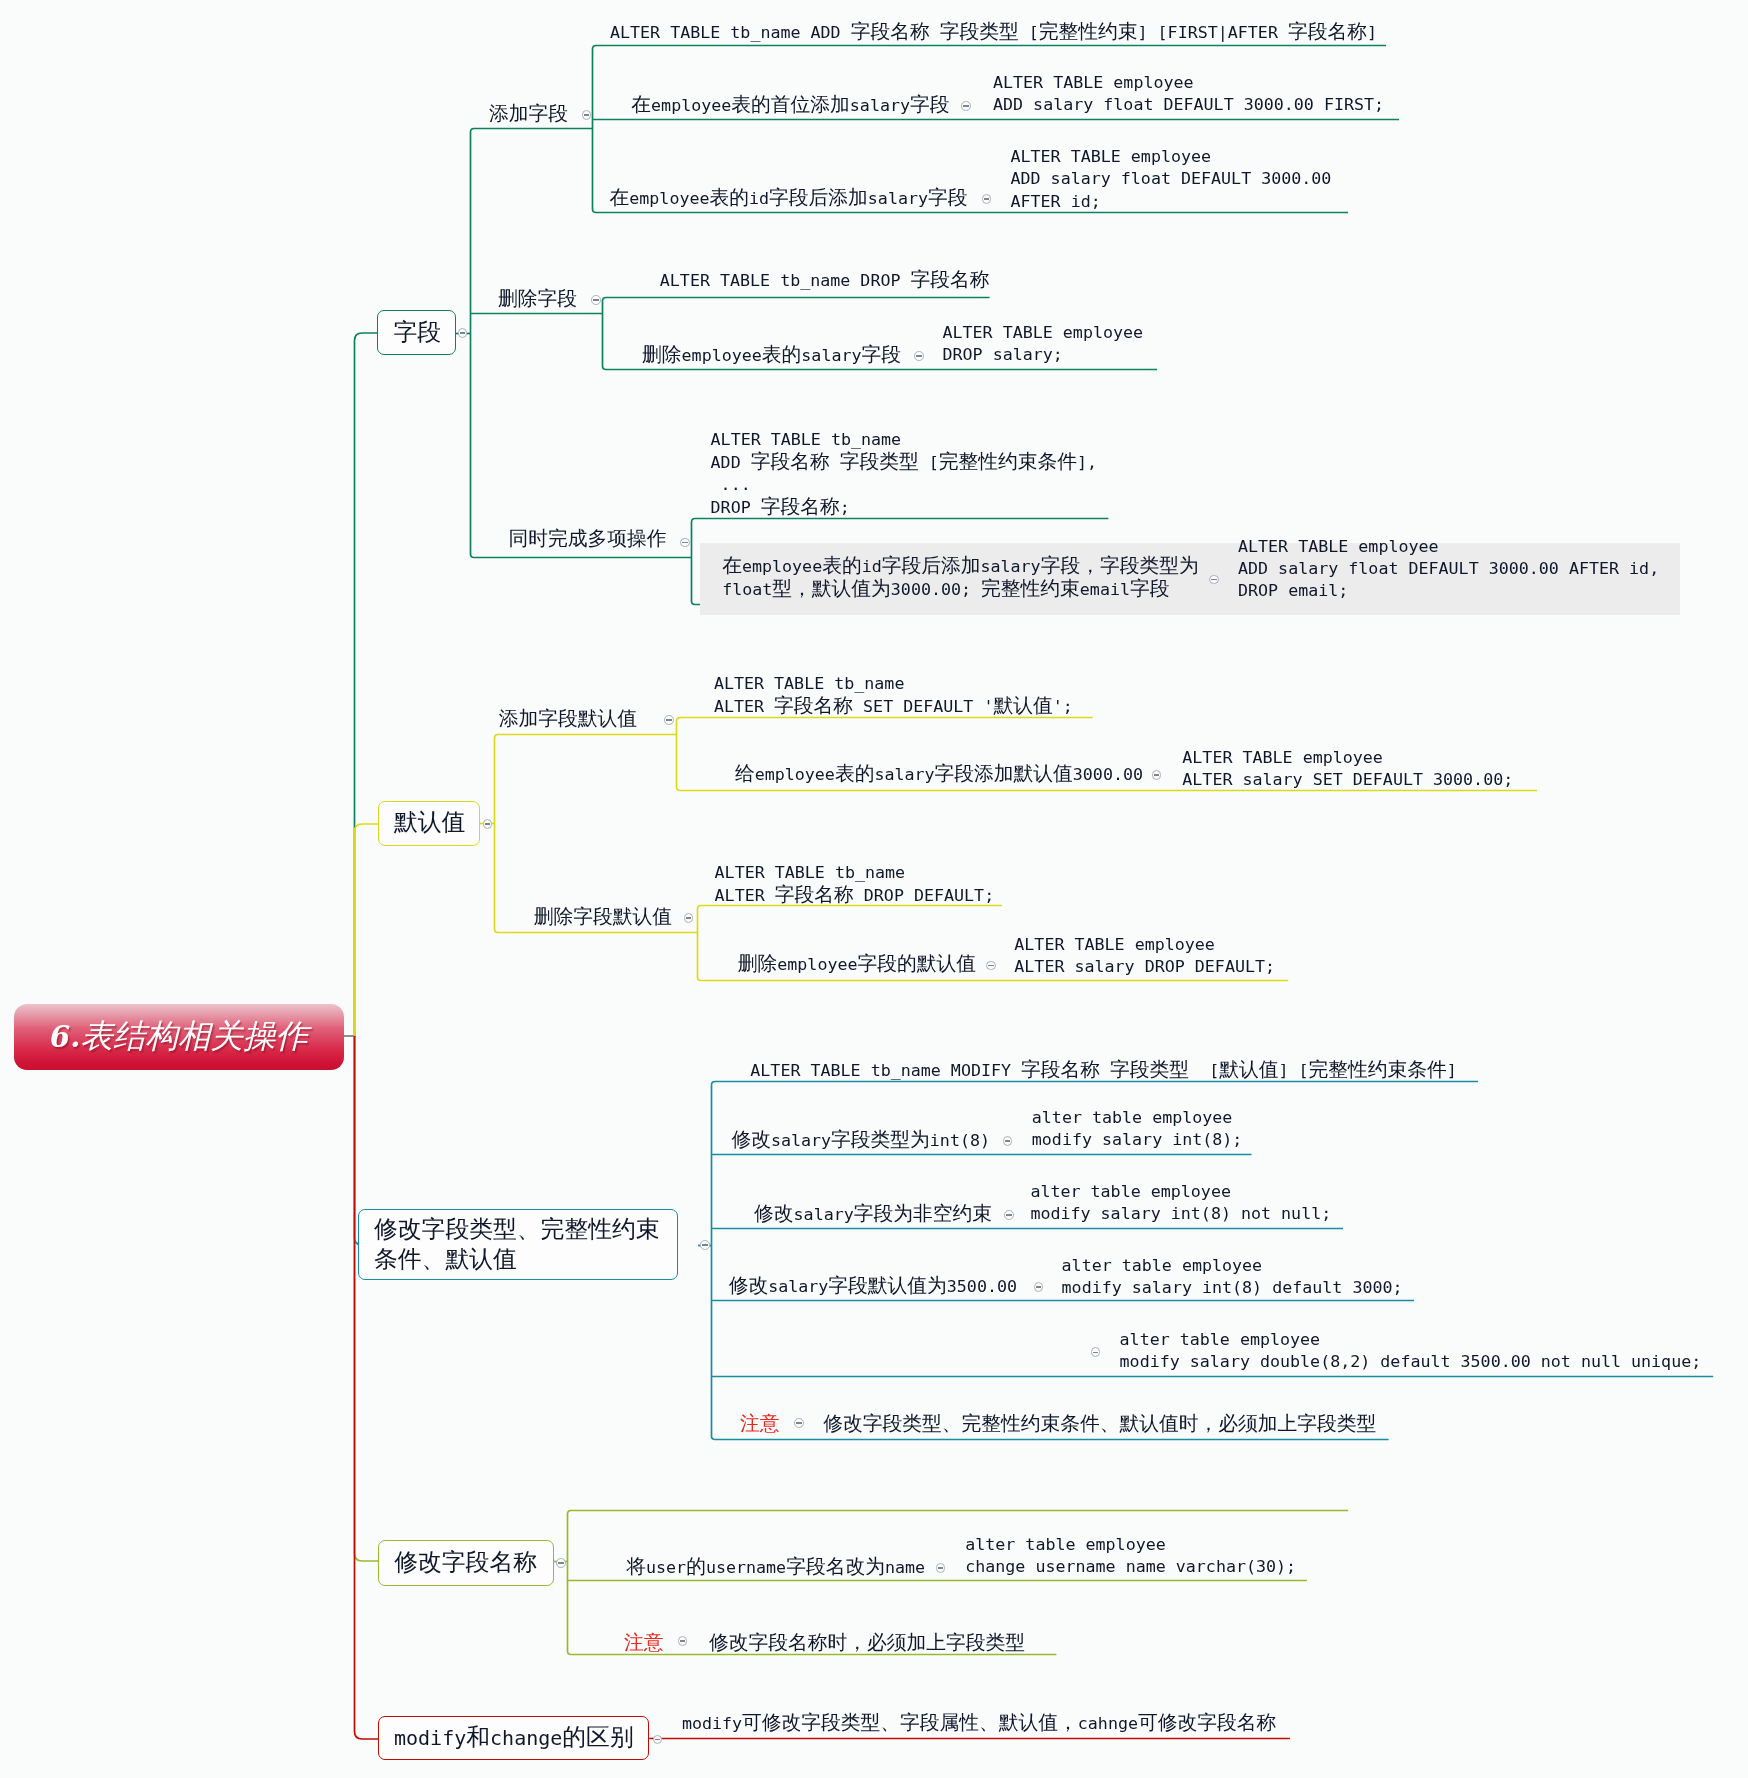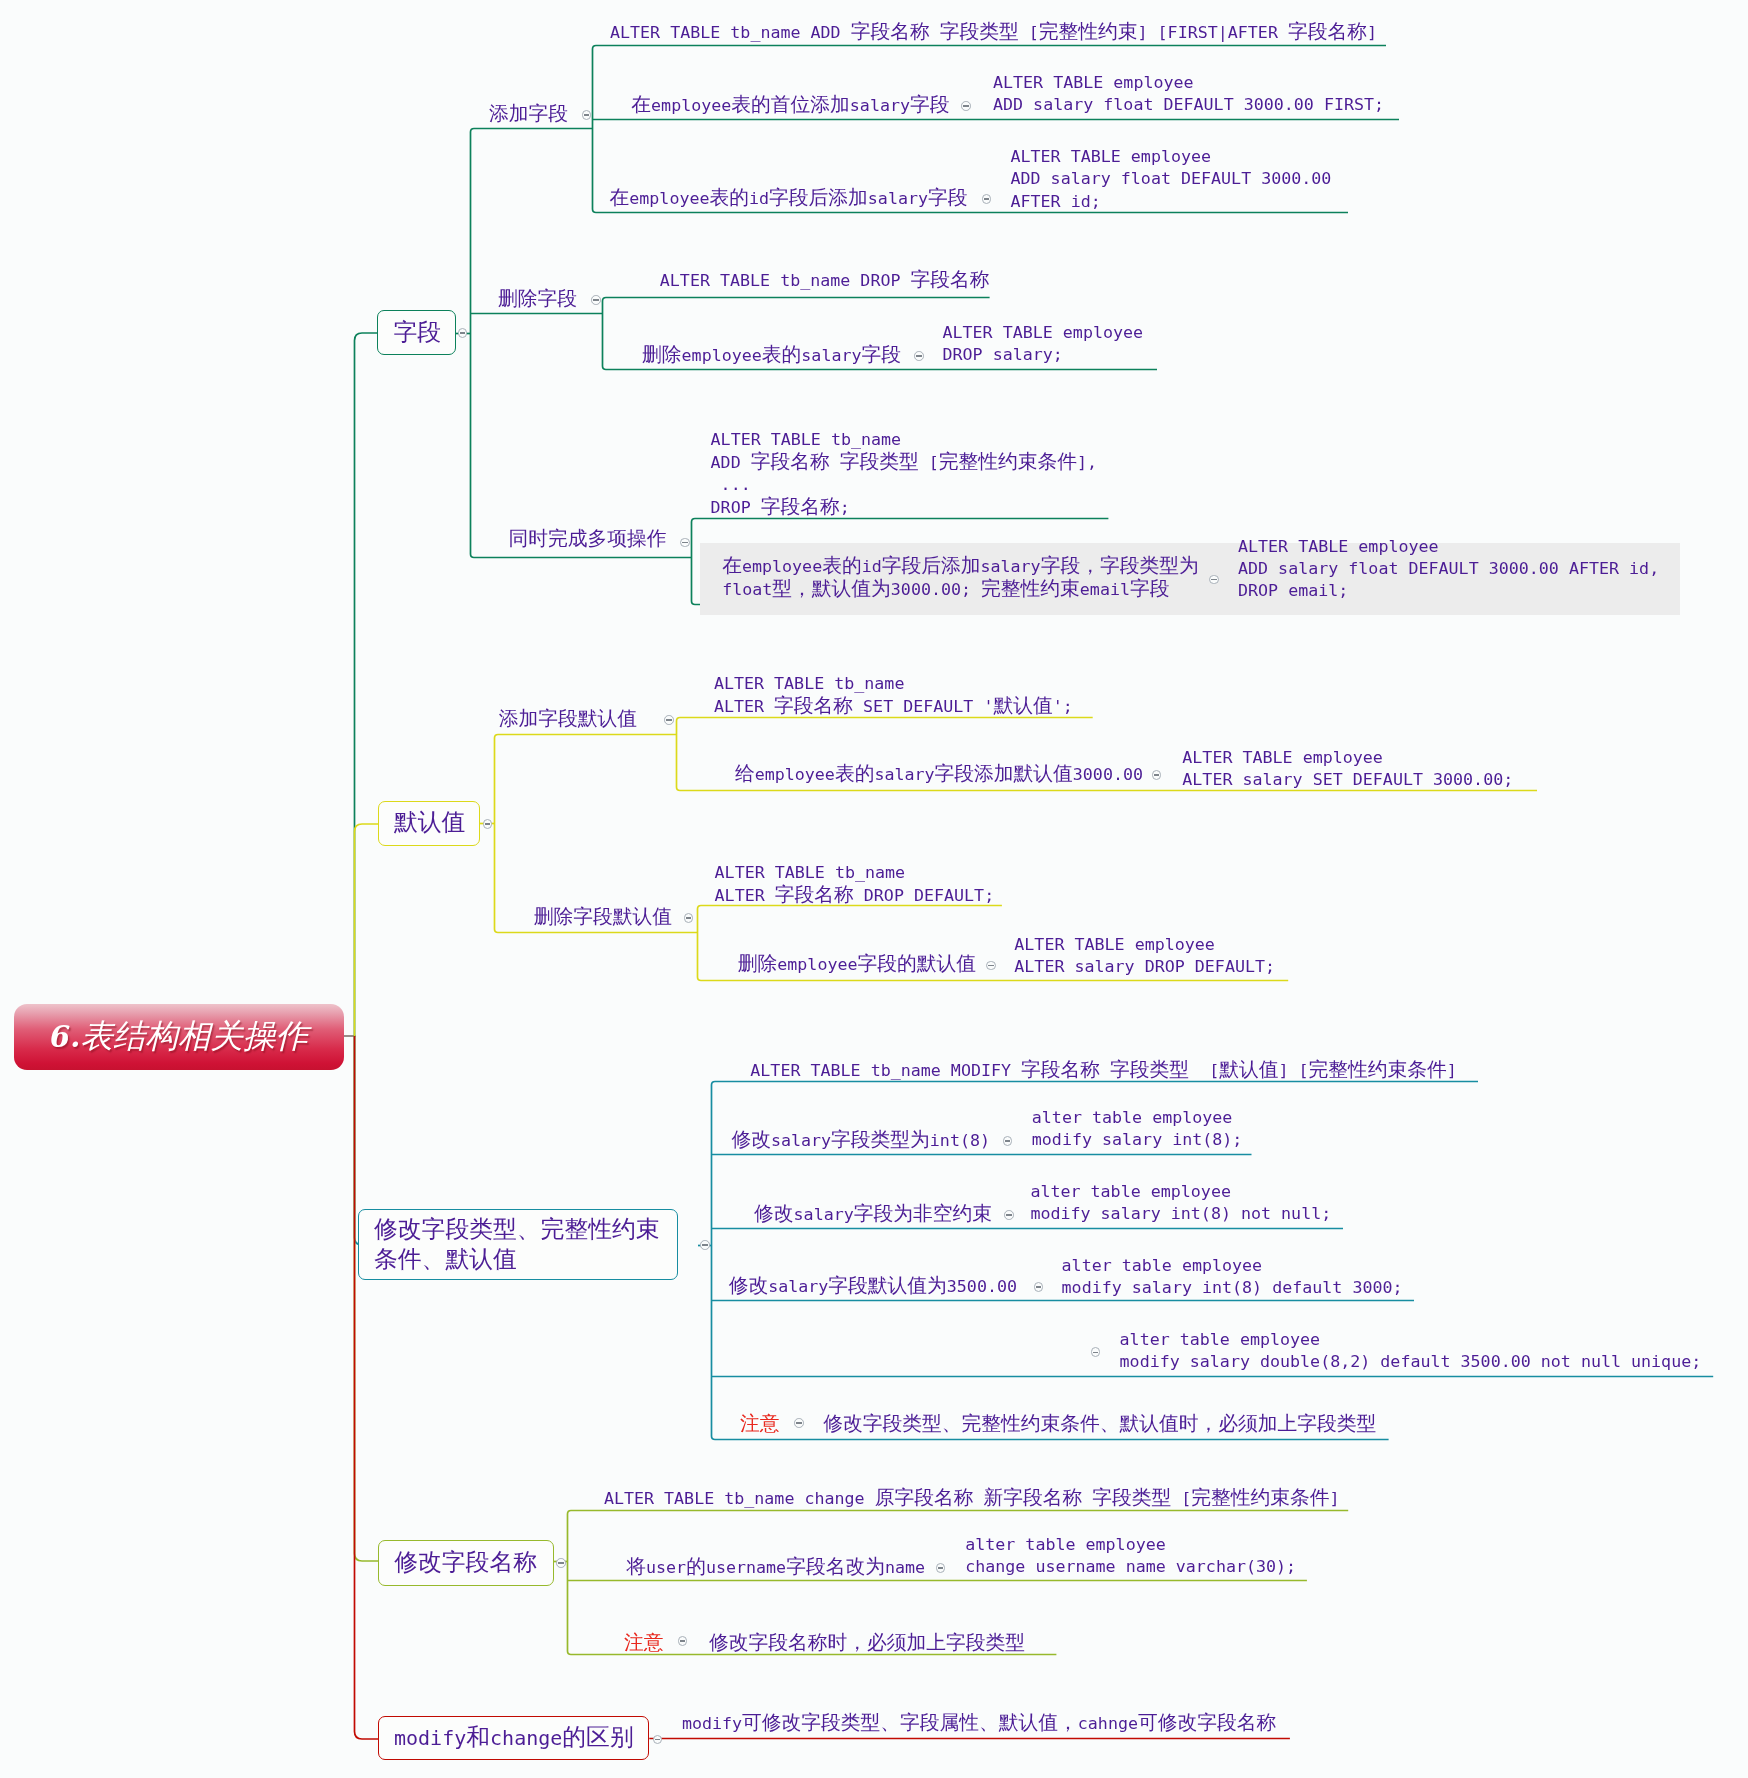--- a/index.html
+++ b/index.html
@@ -1,20 +1,20 @@
 <!DOCTYPE html>
 <html><head>
 <meta charset="utf-8">
 <style>
   html,body{margin:0;padding:0;}
   body{width:1748px;height:1778px;overflow:hidden;background:#fafcfc;
        font-family:"DejaVu Sans Mono","DejaVu Sans",monospace;}
   #stage{position:absolute;left:0;top:0;width:1748px;height:1778px;}
   svg#wires{position:absolute;left:0;top:0;}
-  .tx{position:absolute;white-space:pre;color:#4c1d95;font-size:16.66px;line-height:22.3px;}
+  .tx{position:absolute;white-space:pre;color:#0f172a;font-size:16.66px;line-height:22.3px;}
   .tx .c{font-size:19.76px;}
   .rt{transform:translateX(-100%);}
   .nb{position:absolute;box-sizing:border-box;border-width:1.7px;border-style:solid;border-radius:7px;
       background:#fcfdfc;}
   .nb{display:flex;align-items:center;justify-content:flex-start;padding-left:15px;}
   .nb .tx{position:static;text-align:left;white-space:pre;display:block;line-height:29px;font-size:20px;}
   .nb .tx .c{font-size:23.8px;}
   .mn{position:absolute;width:9.6px;height:9.6px;border-radius:50%;border:1px solid #a8b0b8;
       background:#fafcfc;box-sizing:border-box;}
   .mn i{position:absolute;left:1px;top:3.2px;width:5.6px;height:1.2px;background:#7d848b;display:block;}
@@ -157,21 +157,20 @@
 <div class="mn" style="left:794.2px;top:1418.2px">
       <i></i>
     </div>
 <div class="tx " style="left:823.2px;top:1412.7px"><span class="c">修改字段类型、完整性约束条件、默认值时，必须加上字段类型</span></div>
 <div class="nb" style="left:378.2px;top:1539.9px;width:176.2px;height:46px;border-color:#97b92c">
       <span class="tx"><span class="c">修改字段名称</span></span>
     </div>
 <div class="mn" style="left:556.2px;top:1558.2px">
       <i></i>
     </div>
-<div class="tx " style="left:603.9px;top:1487px">ALTER TABLE tb_name change <span class="c">原字段名称</span> <span class="c">新字段名称</span> <span class="c">字段类型</span> [<span class="c">完整性约束条件</span>]</div>
 <div class="tx rt " style="left:925px;top:1556px;text-align:right"><span class="c">将</span>user<span class="c">的</span>username<span class="c">字段名改为</span>name</div>
 <div class="mn" style="left:935.6px;top:1563.2px">
       <i></i>
     </div>
 <div class="tx " style="left:965.2px;top:1534px">alter table employee<br>change username name varchar(30);</div>
 <div class="tx nt" style="left:624px;top:1632px"><span class="c">注意</span></div>
 <div class="mn" style="left:677.8000000000001px;top:1636.2px">
       <i></i>
     </div>
 <div class="tx " style="left:709px;top:1632px"><span class="c">修改字段名称时，必须加上字段类型</span></div>

